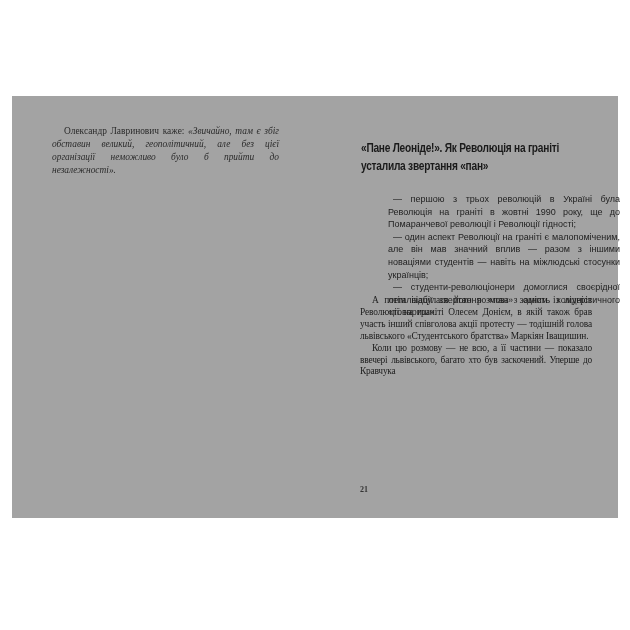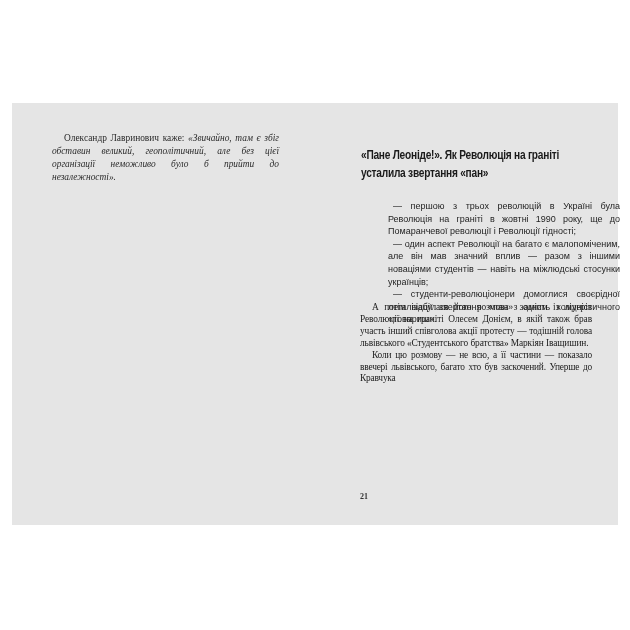--- a/index.html
+++ b/index.html
@@ -3,22 +3,22 @@
 <meta charset="utf-8">
 <style>
   html,body{margin:0;padding:0;}
   body{
     width:630px;height:630px;position:relative;
     background:#ffffff;overflow:hidden;
     font-family:"Liberation Serif",serif;
     -webkit-font-smoothing:antialiased;
   }
   .spread{
-    position:absolute;left:12px;top:103px;width:606px;height:422px;
-    background:#e5e5e5;
+    position:absolute;left:12px;top:96px;width:606px;height:422px;
+    background:#a3a3a3;
   }
   .page-col{position:absolute;top:0;height:422px;}
   .left-page{left:0;width:303px;}
   .right-page{left:303px;width:303px;}
 
   
   .quote{
     position:absolute;left:40px;top:29px;width:227px;
     font-size:9.4px;line-height:13px;text-align:justify;
     color:#2a2a2a;text-indent:12px;
@@ -76,21 +76,21 @@
 
   <div class="page-col right-page">
 
     <div class="heading">
       <span>«Пане Леоніде!». Як Революція на граніті</span>
       <span>усталила звертання «пан»</span>
     </div>
 
     <div class="facts">
       <p>— першою з трьох революцій в Україні була Революція на гра­ніті в жовтні 1990 року, ще до Помаранчевої революції і Револю­ції гідності;</p>
-      <p>— один аспект Революції на багато є малопоміченим, але він мав значний вплив — разом з іншими новаціями студентів — навіть на міжлюдські стосунки українців;</p>
+      <p>— один аспект Революції на граніті є малопоміченим, але він мав значний вплив — разом з іншими новаціями студентів — навіть на міжлюдські стосунки українців;</p>
       <p>— студенти-революціонери домоглися своєрідної легалізації звертання «пан» замість комуністичного «товариш».</p>
     </div>
 
     <div class="bodytext">
       <p>А потім відбулася його розмова з одним із лідерів Революції на граніті Олесем Донієм, в якій також брав участь інший співго­лова акції протесту — тодішній голова львівського «Студентсько­го братства» Маркіян Іващишин.</p>
       <p class="tight">Коли цю розмову — не всю, а її частини — показало ввечері львівського, багато хто був заскочений. Уперше до Кравчука</p>
     </div>
 
     <div class="pagenum">21</div>
   </div>

